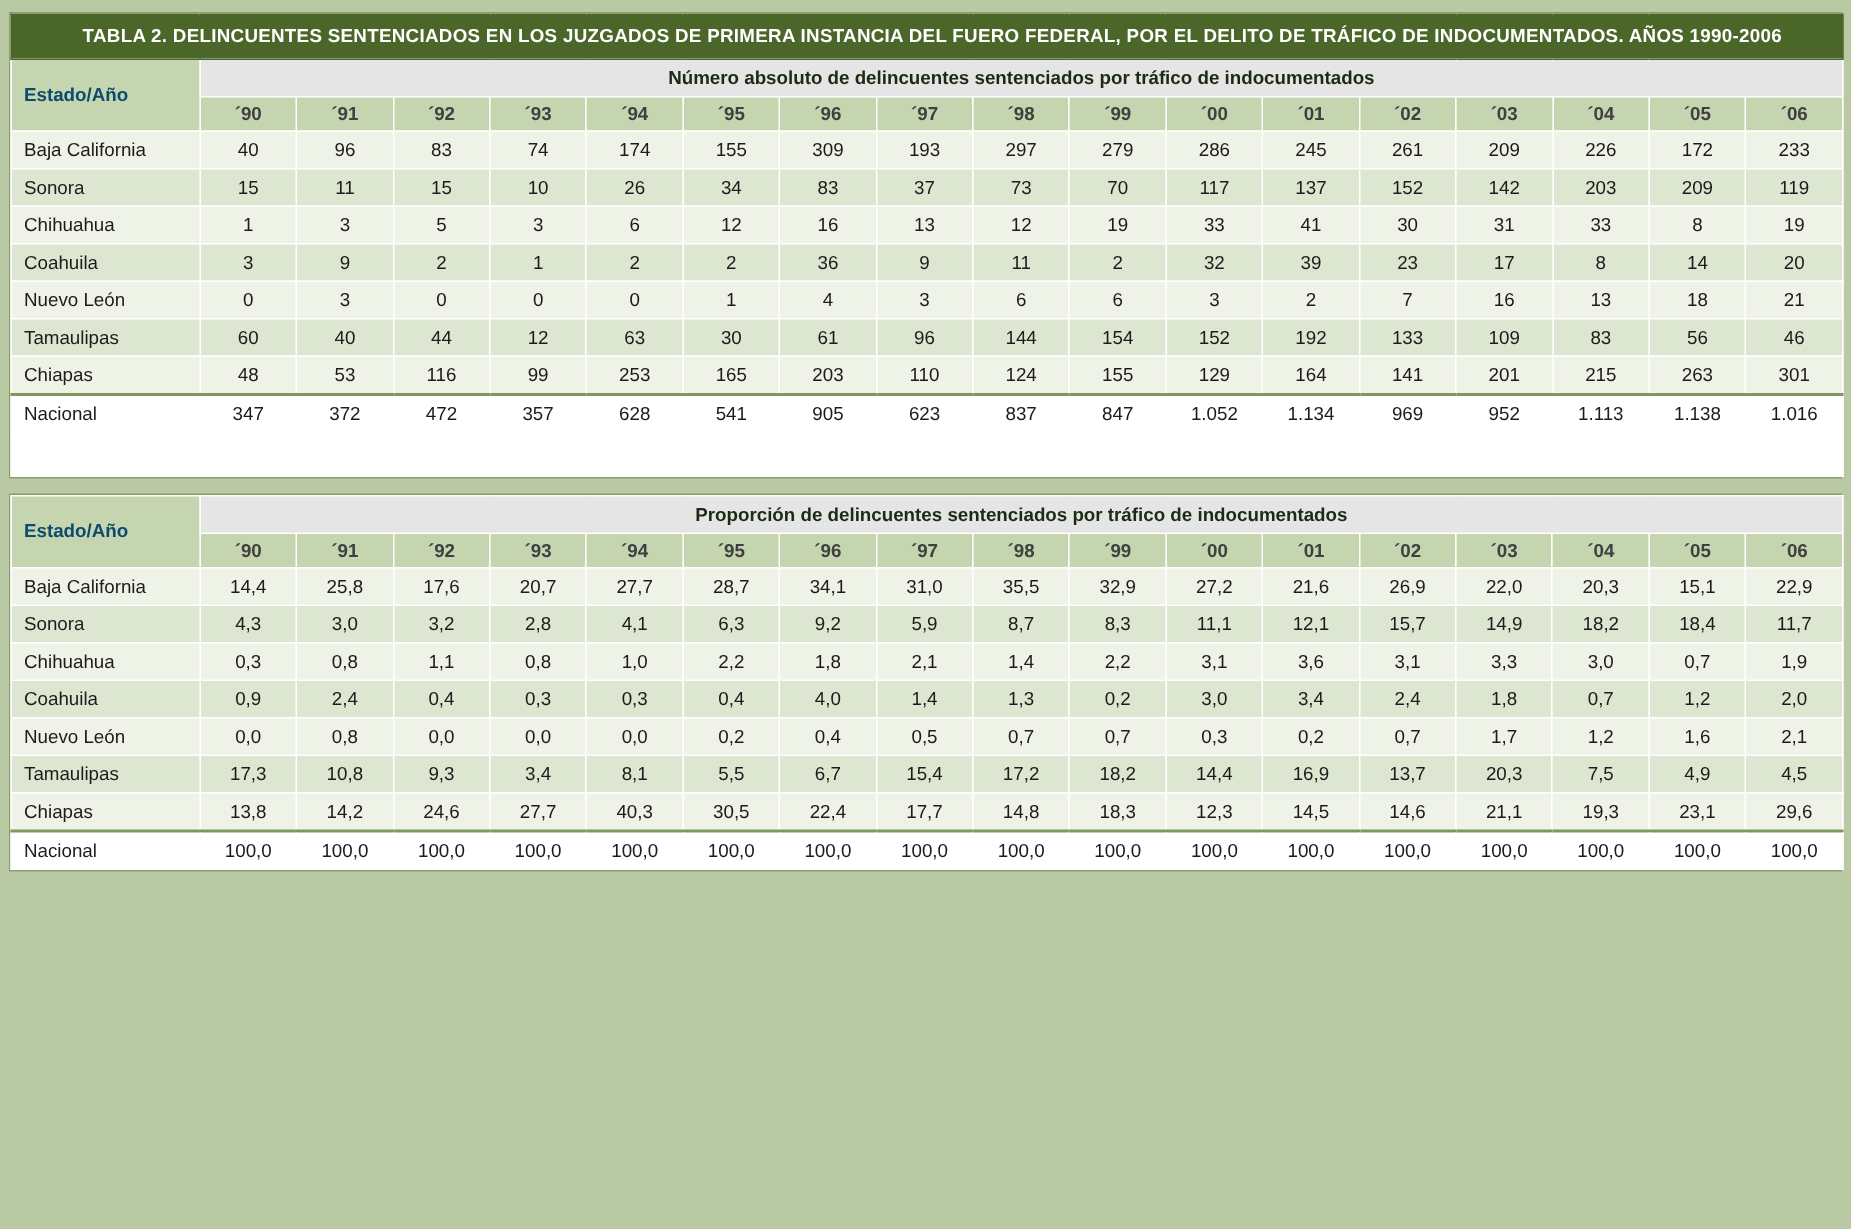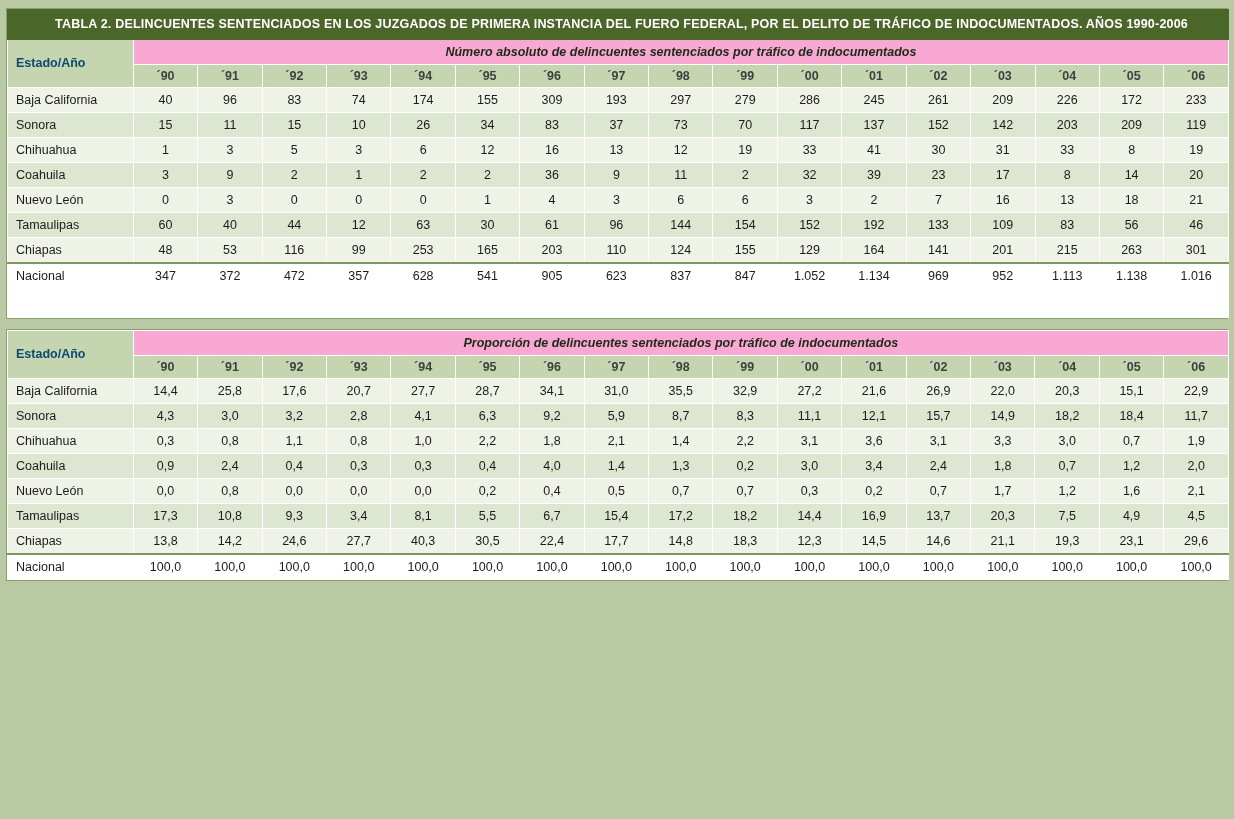--- a/index.html
+++ b/index.html
@@ -36,28 +36,27 @@
     line-height: 1.35;
     letter-spacing: 0.2px;
     border: 1px solid #4a6629;
   }
   th, td {
     border: 1px solid #ffffff;
     font-size: 12.5px;
     color: #1c1c1c;
   }
   .sec-head {
-    background: #f9a8d4;
+    background: #e5e5e5;
     text-align: center;
     font-weight: bold;
     font-size: 12.5px;
     color: #1c2b14;
     padding: 5px 4px;
     border-color: #ffffff;
-    font-style: italic;
   }
   .estado-head {
     background: #c5d5b0;
     font-weight: bold;
     text-align: left;
     padding-left: 8px;
     font-size: 12.5px;
     color: #0c4a6e;
     border-color: #ffffff;
   }

